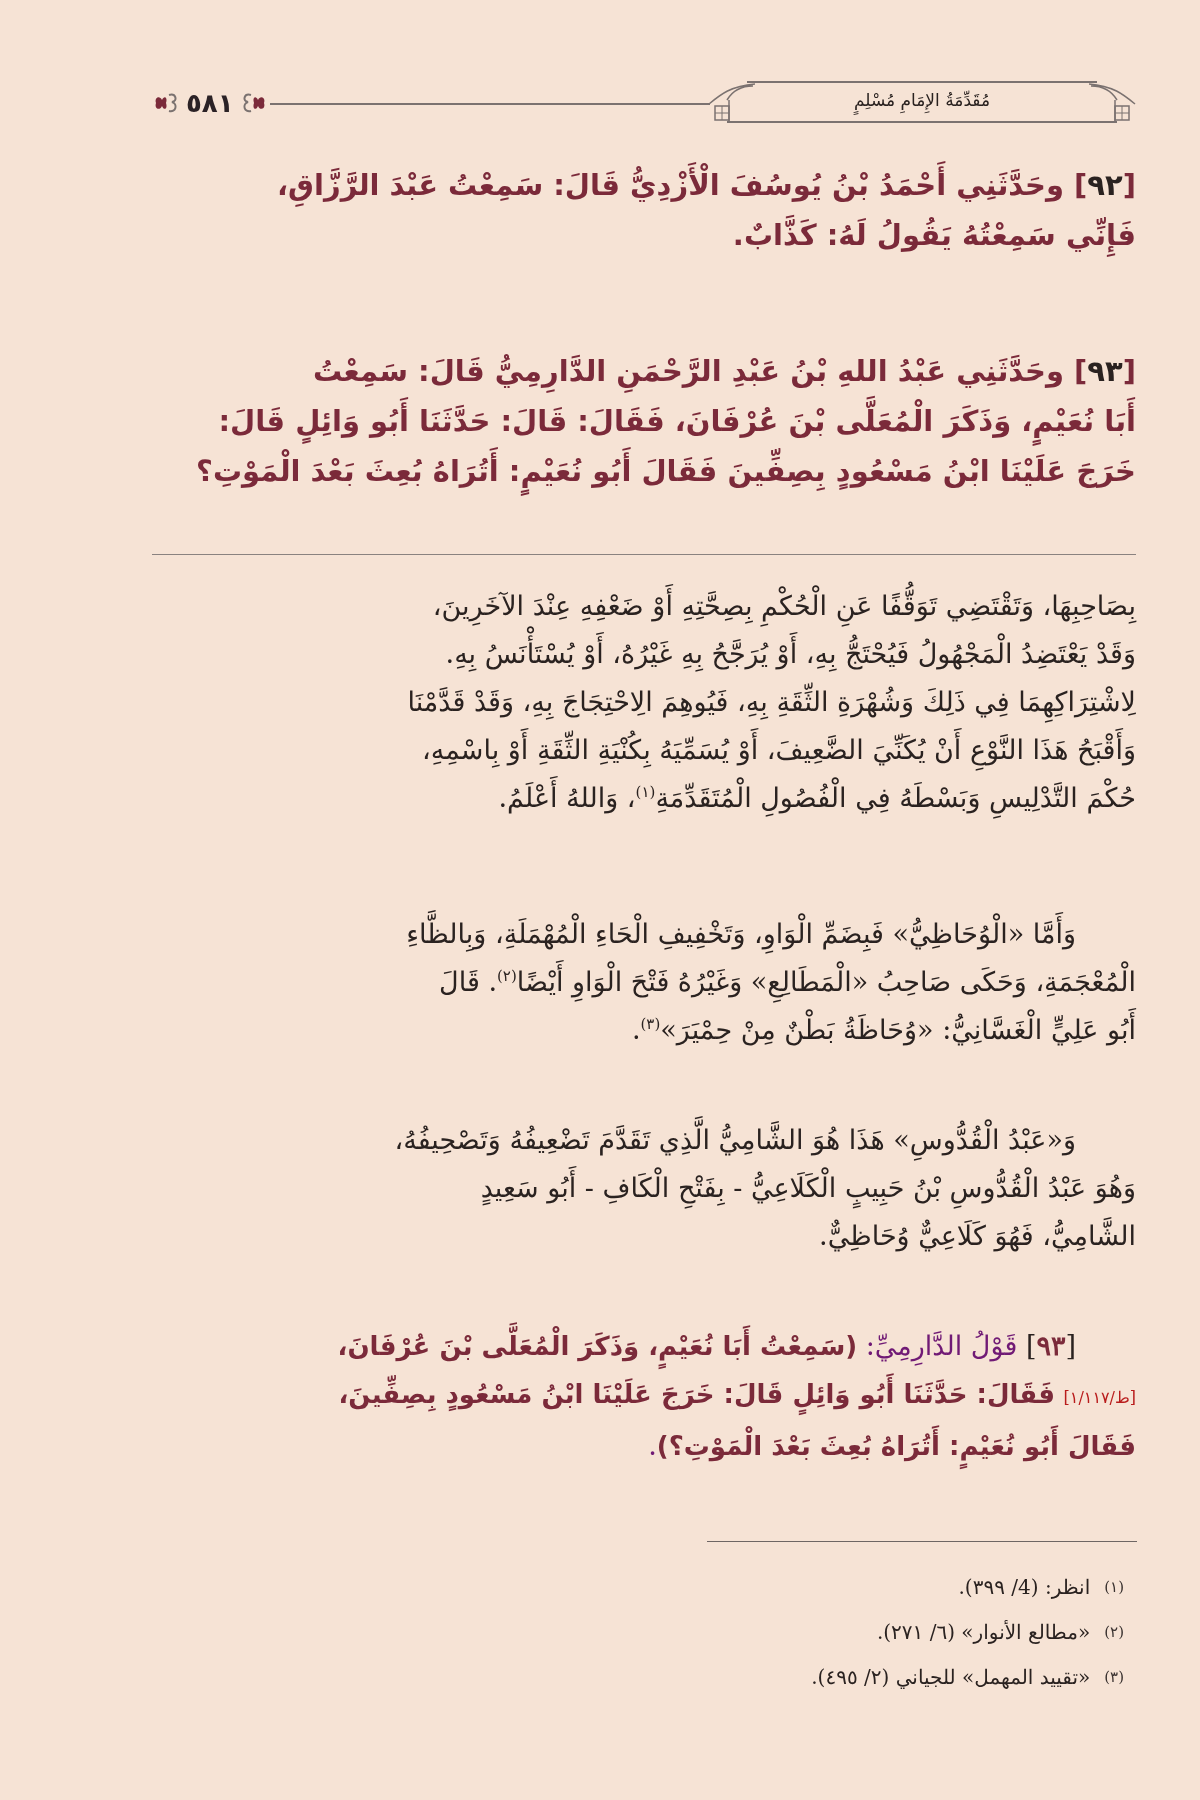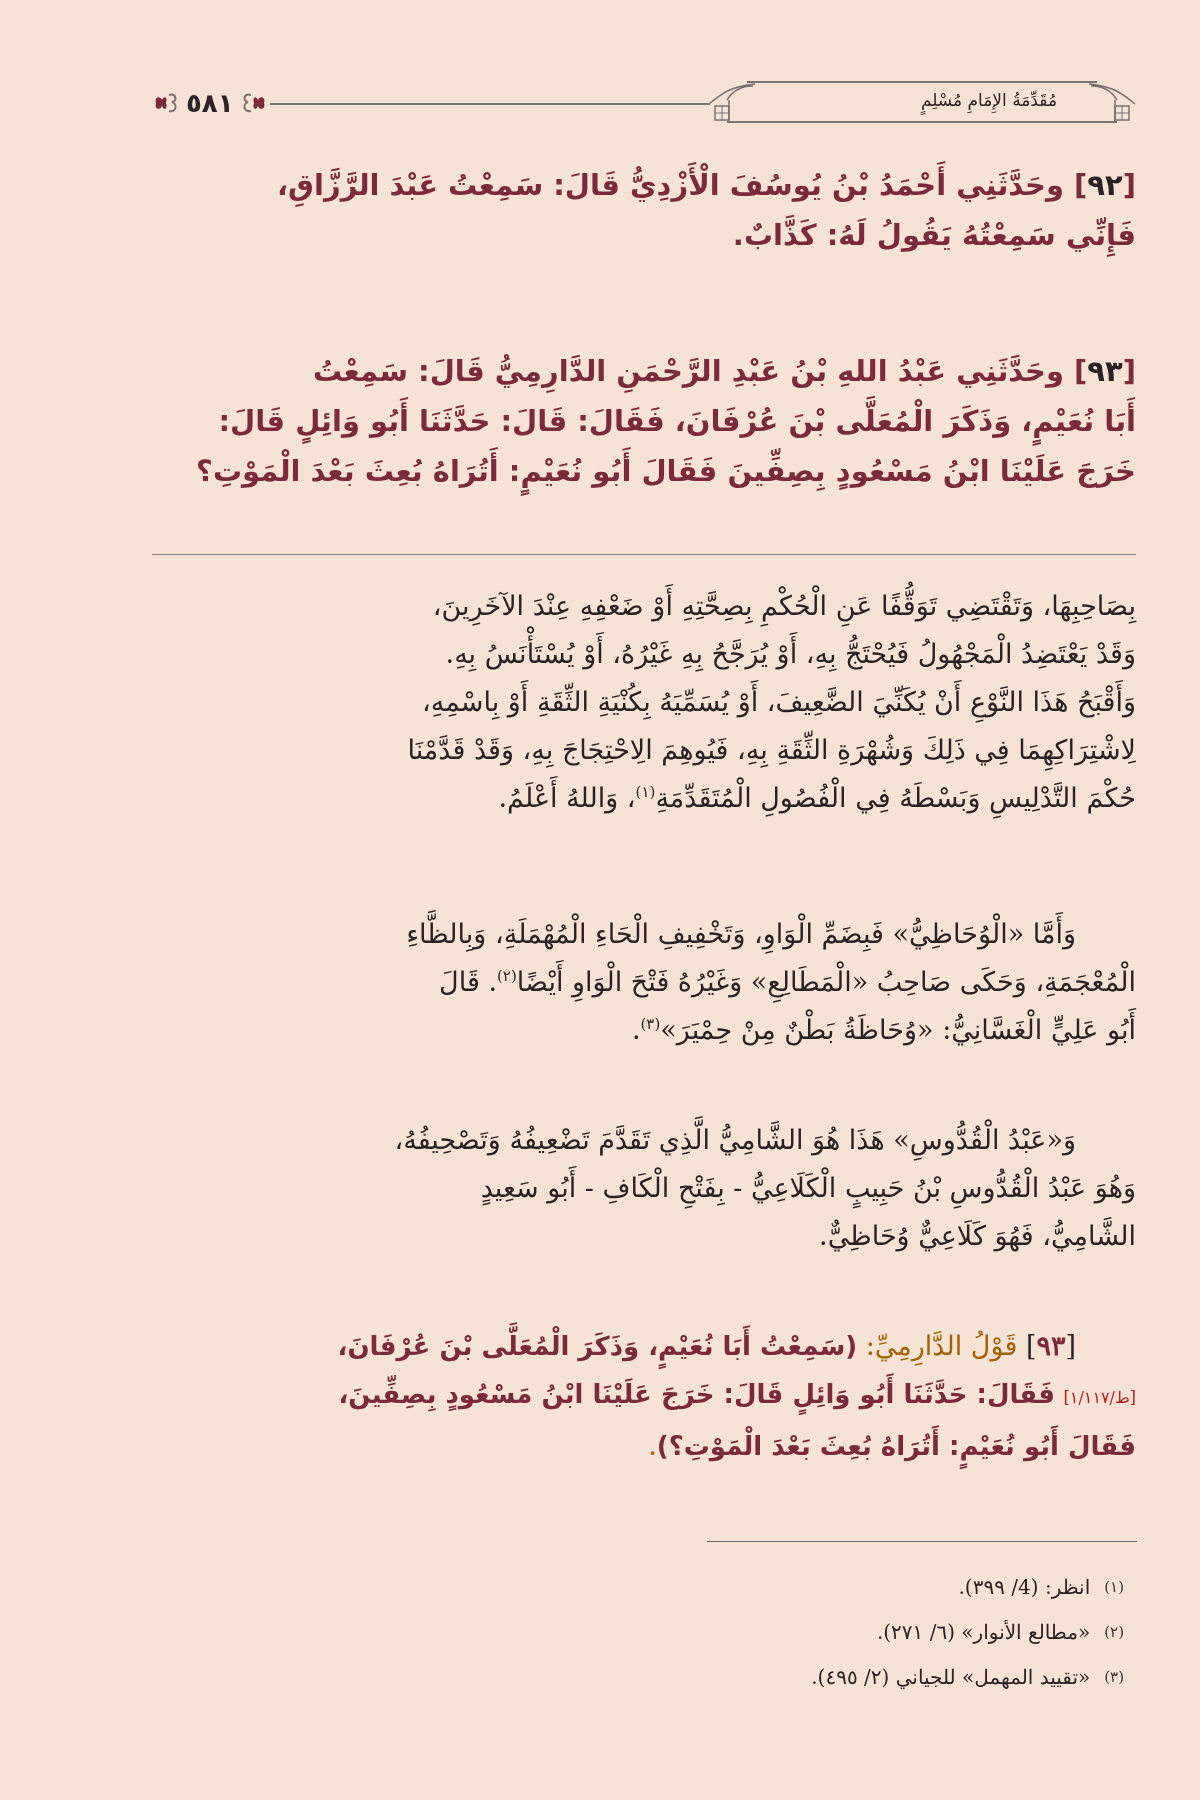--- a/index.html
+++ b/index.html
@@ -71,20 +71,21 @@
     .title-frame svg {
       position: absolute;
       left: 0;
       top: 0;
     }
     .running-title {
       position: absolute;
       left: 80px;
       right: 80px;
       top: 12px;
+      text-align: center;
       font-size: 17px;
       color: #2a2220;
       direction: rtl;
     }
 
     
     .text-block {
       position: absolute;
       left: 0;
       width: 984px;
@@ -124,21 +125,21 @@
     }
     .sharh .indent {
       padding-right: 60px;
     }
     .sup {
       font-size: 15px;
       vertical-align: super;
       line-height: 0;
     }
     .dark {
-      color: #a16207;
+      color: #701a75;
     }
     .hb-num {
       color: #7b2a3a;
       font-weight: bold;
     }
     .hb-br {
       color: #2a2220;
     }
     .ref-marker {
       font-size: 16px;
@@ -236,22 +237,22 @@
     </p>
     <p>أَبَا نُعَيْمٍ، وَذَكَرَ الْمُعَلَّى بْنَ عُرْفَانَ، فَقَالَ: قَالَ: حَدَّثَنَا أَبُو وَائِلٍ قَالَ:</p>
     <p>خَرَجَ عَلَيْنَا ابْنُ مَسْعُودٍ بِصِفِّينَ فَقَالَ أَبُو نُعَيْمٍ: أَتُرَاهُ بُعِثَ بَعْدَ الْمَوْتِ؟</p>
   </div>
 
   <div class="rule-split"></div>
 
   <div class="text-block sharh" style="top:582px;">
     <p>بِصَاحِبِهَا، وَتَقْتَضِي تَوَقُّفًا عَنِ الْحُكْمِ بِصِحَّتِهِ أَوْ ضَعْفِهِ عِنْدَ الآخَرِينَ،</p>
     <p>وَقَدْ يَعْتَضِدُ الْمَجْهُولُ فَيُحْتَجُّ بِهِ، أَوْ يُرَجَّحُ بِهِ غَيْرُهُ، أَوْ يُسْتَأْنَسُ بِهِ.</p>
+    <p>لِاشْتِرَاكِهِمَا فِي ذَلِكَ وَشُهْرَةِ الثِّقَةِ بِهِ، فَيُوهِمَ الِاحْتِجَاجَ بِهِ، وَقَدْ قَدَّمْنَا</p>
     <p>وَأَقْبَحُ هَذَا النَّوْعِ أَنْ يُكَنِّيَ الضَّعِيفَ، أَوْ يُسَمِّيَهُ بِكُنْيَةِ الثِّقَةِ أَوْ بِاسْمِهِ،</p>
-    <p>لِاشْتِرَاكِهِمَا فِي ذَلِكَ وَشُهْرَةِ الثِّقَةِ بِهِ، فَيُوهِمَ الِاحْتِجَاجَ بِهِ، وَقَدْ قَدَّمْنَا</p>
     <p>
       <span>حُكْمَ التَّدْلِيسِ وَبَسْطَهُ فِي الْفُصُولِ الْمُتَقَدِّمَةِ</span><span class="sup">(١)</span><span>، وَاللهُ أَعْلَمُ.</span>
     </p>
   </div>
 
   <div class="text-block sharh" style="top:910px;">
     <p class="indent">وَأَمَّا «الْوُحَاظِيُّ» فَبِضَمِّ الْوَاوِ، وَتَخْفِيفِ الْحَاءِ الْمُهْمَلَةِ، وَبِالظَّاءِ</p>
     <p>
       <span>الْمُعْجَمَةِ، وَحَكَى صَاحِبُ «الْمَطَالِعِ» وَغَيْرُهُ فَتْحَ الْوَاوِ أَيْضًا</span><span class="sup">(٢)</span><span>. قَالَ</span>
     </p>

